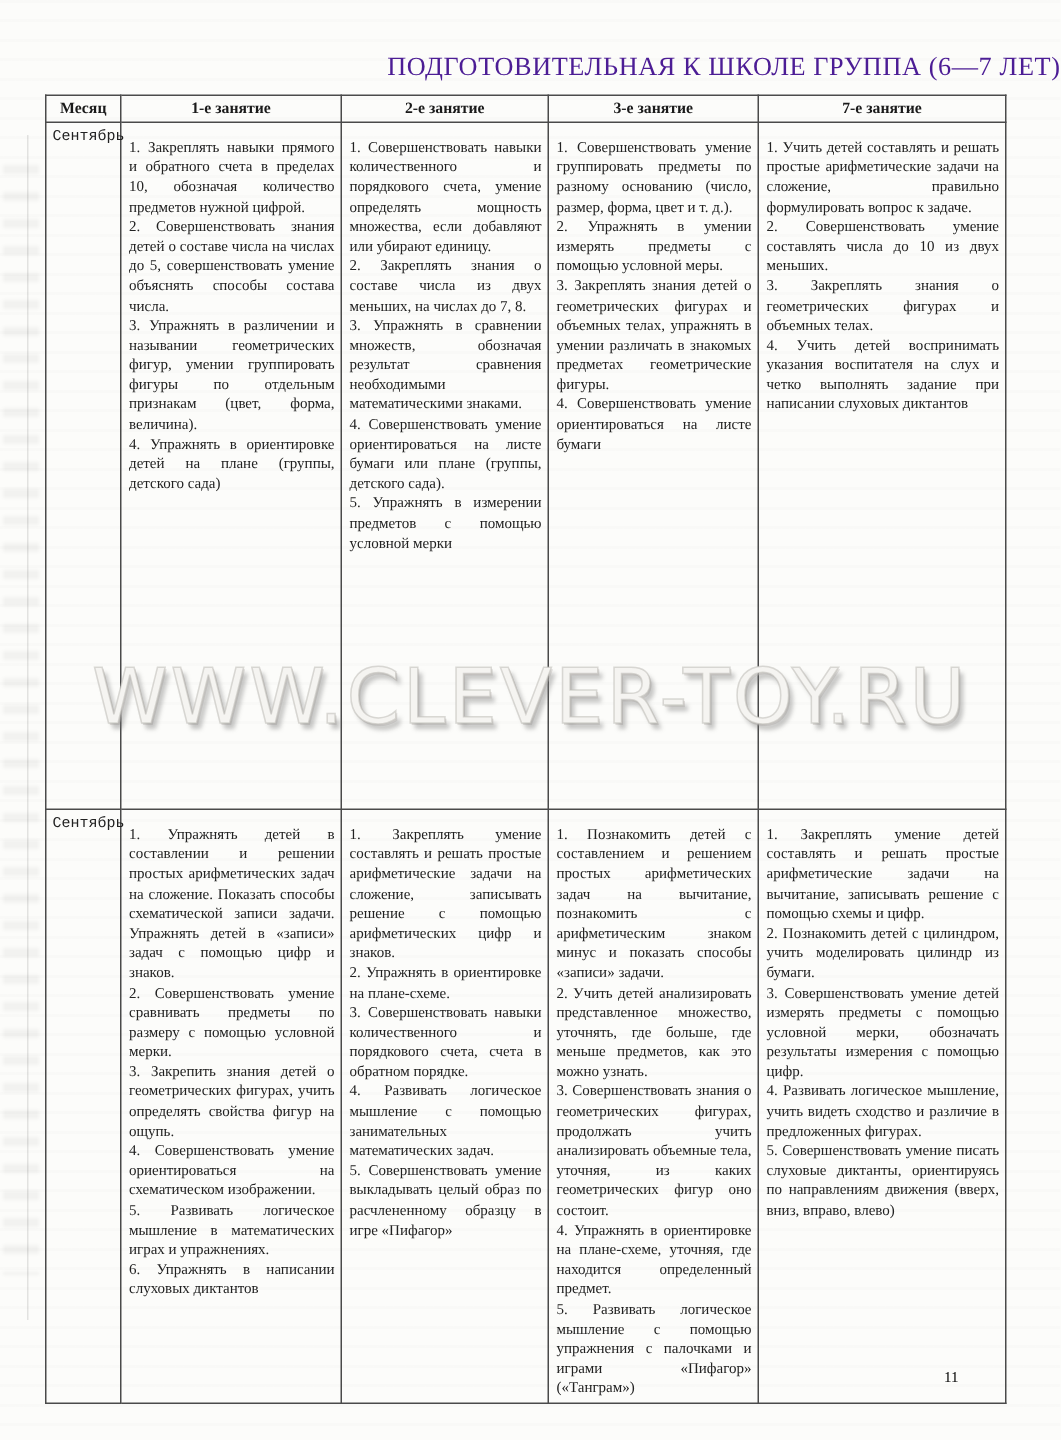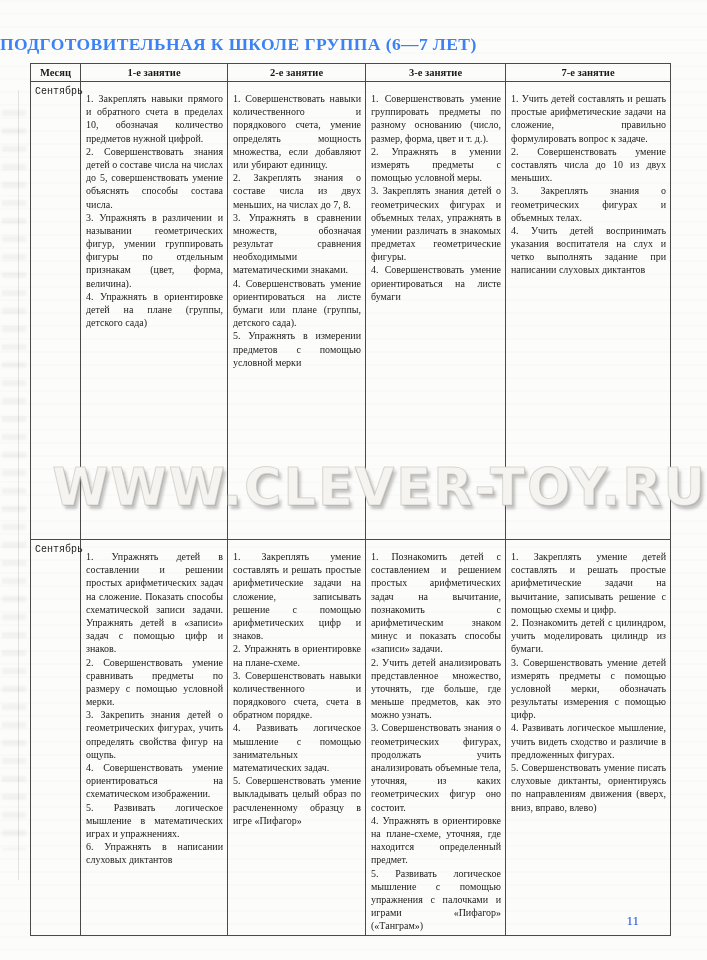--- a/index.html
+++ b/index.html
@@ -39,25 +39,25 @@
     background: repeating-linear-gradient(180deg, rgba(60,60,60,0.05) 0 6px, transparent 6px 18px);
     filter: blur(1.2px);
     pointer-events: none;
   }
   .title {
     position: absolute;
     top: 34px;
     left: 0;
     width: 100%;
     margin: 0;
-    text-align: left;
+    text-align: right;
     font-size: 17.5px;
-    font-weight: bold;
+    font-weight: normal;
     letter-spacing: 0.4px;
-    color: #3b82f6;
+    color: #4c1d95;
   }
   table.schedule {
     position: absolute;
     left: 30px;
     top: 63px;
     width: 640px;
     border-collapse: collapse;
     table-layout: fixed;
   }
   table.schedule th, table.schedule td {
@@ -84,40 +84,40 @@
     font-size: 10px;
     line-height: 1.32;
     text-align: justify;
     white-space: pre-line;
   }
   tr.row-september td { height: 444px; }
   tr.row-october td { height: 350px; }
 
   .watermark {
     position: absolute;
-    top: 458px;
+    top: 436px;
     left: 0;
     width: 100%;
-    text-align: right;
+    text-align: center;
     font-family: "DejaVu Sans", sans-serif;
-    font-weight: bold;
+    font-weight: normal;
     font-size: 51px;
     letter-spacing: 2px;
     color: #f5f4f1;
     -webkit-text-stroke: 1px rgba(190,188,182,0.55);
     text-shadow: 3px 4px 3px rgba(115,115,115,0.40), 1px 1px 0 rgba(205,203,198,0.55);
     z-index: 5;
     pointer-events: none;
   }
   .page-number {
     position: absolute;
     top: 913px;
     right: 68px;
-    font-size: 13px;
-    color: #1d4ed8;
+    font-size: 10px;
+    color: #000000;
   }
 </style>
 </head>
 <body>
 
 <div class="scan-texture"></div>
 <div class="ghost-margin"></div>
 <div class="scan-edge-line"></div>
 
 <h1 class="title">ПОДГОТОВИТЕЛЬНАЯ К ШКОЛЕ ГРУППА (6—7 ЛЕТ)</h1>

